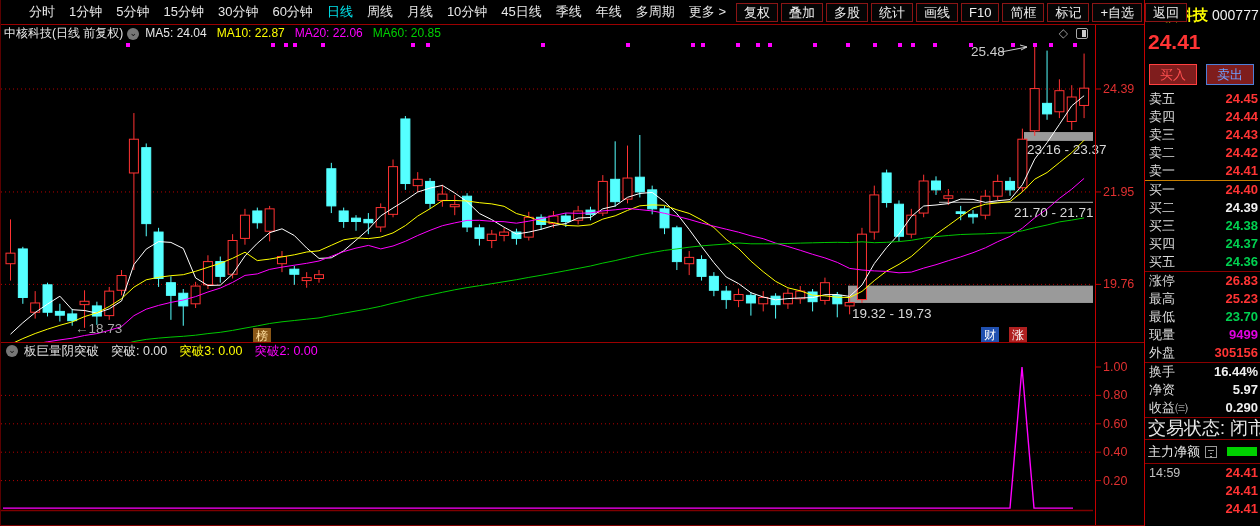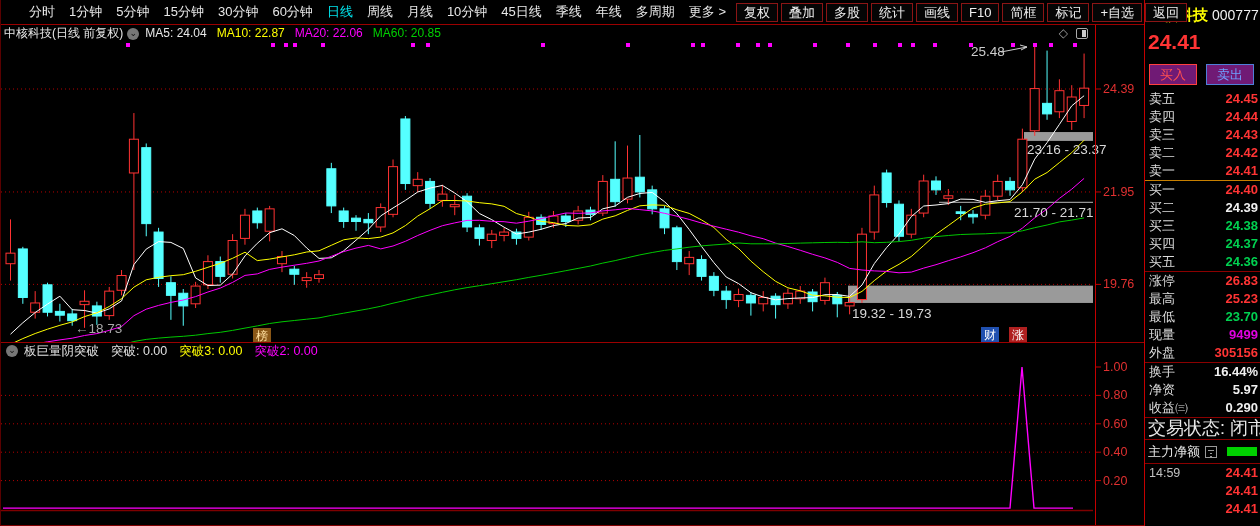--- a/index.html
+++ b/index.html
@@ -38,21 +38,21 @@
   svg { display:block; }
   
   .side { width:116px; height:526px; border-left:1px solid #c40000; display:flex; flex-direction:column; background:#000; overflow:hidden; }
   .sp-name { height:26px; display:flex; align-items:center; padding:4px 2px 0 3px; white-space:nowrap; overflow:hidden; }
   .sp-name .nm { color:#ffff00; font-size:15px; font-weight:bold; margin-right:4px; }
   .sp-name .cd { color:#f0f0f0; font-size:14px; }
   .sp-price { height:32px; display:flex; align-items:center; white-space:nowrap; overflow:hidden; padding-left:3px; }
   .sp-price .big { color:#ff3434; font-size:21px; font-weight:bold; margin-right:7px; }
   .sp-price .chg { color:#ff3434; font-size:13px; font-weight:bold; margin-right:7px;margin-top:40px; }
   .sp-btns { height:32px; display:flex; align-items:center; padding-left:4px; gap:9px; }
-  .sp-btn { width:48px; height:21px; text-align:center; line-height:19px; font-size:13px; background:#701a75; }
+  .sp-btn { width:48px; height:21px; text-align:center; line-height:19px; font-size:13px; background:#7f1d1d; }
   .sp-btn.buy { border:1px solid #ff4040; color:#ff5050; }
   .sp-btn.sell { border:1px solid #4f7fd8; color:#6fa0ff; }
   .sp-rows { flex:none; }
   .sp-row { height:18px; line-height:18px; display:flex; font-size:13px; padding:0 2px 0 4px; }
   .sp-row .lb { color:#dcdcdc; }
   .sp-row .vl { margin-left:auto; font-weight:bold; }
   .sep { height:1px; flex:none; }
   .sep.red { background:#8b0000; }
   .sep.orange { background:#c88000; }
   .sp-status { height:21px; line-height:21px; font-size:18px; color:#e8e8e8; white-space:nowrap; overflow:hidden; padding-left:3px; flex:none; }

